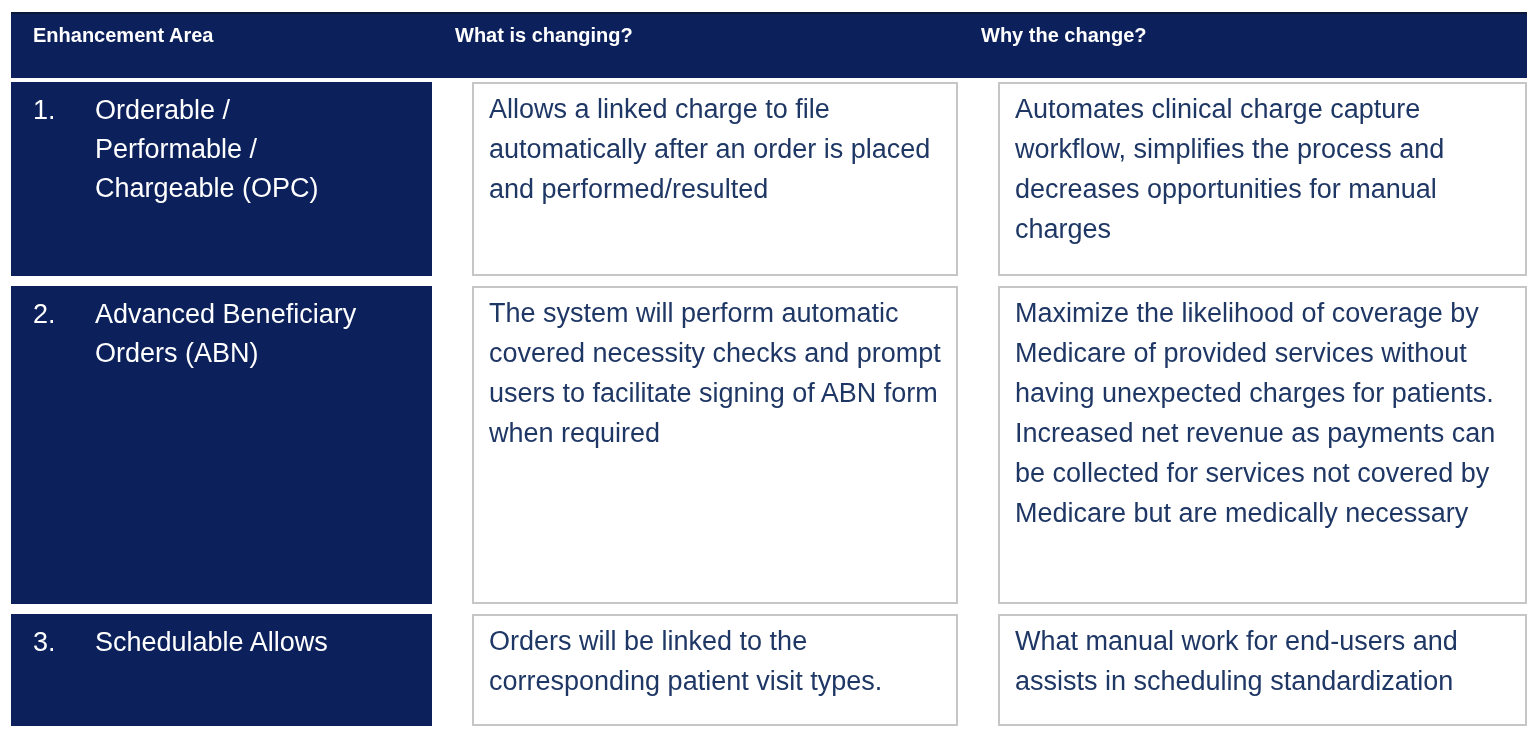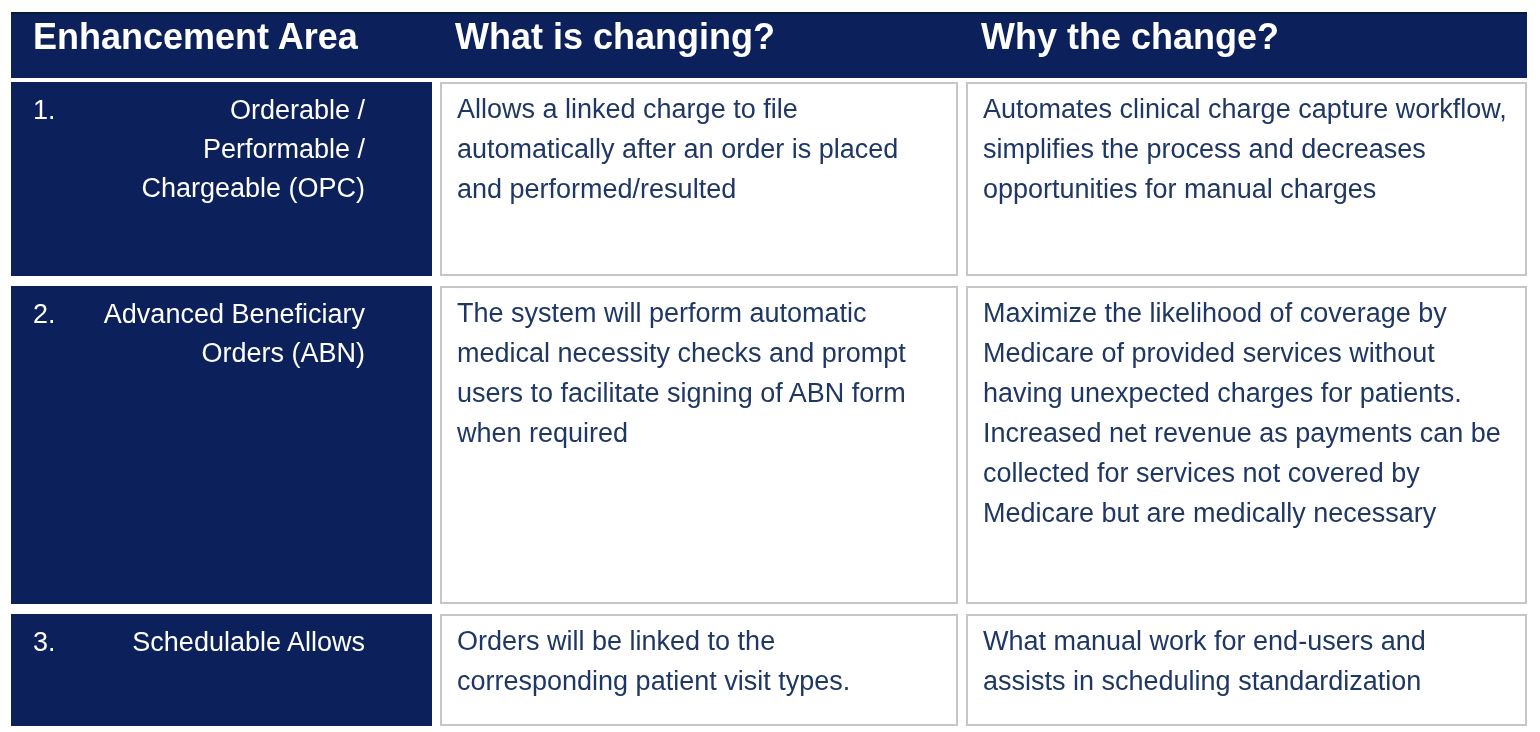--- a/index.html
+++ b/index.html
@@ -22,23 +22,23 @@
     column-gap: 8px;
     height: 66px;
     background: var(--navy);
     border-top: 2px solid var(--navy-dark);
     margin-bottom: 4px;
     box-sizing: border-box;
   }
   .hcell {
     color: #ffffff;
     font-weight: bold;
-    font-size: 36px;
+    font-size: 20px;
     line-height: 1.3;
-    padding-top: 0;
+    padding-top: 8px;
   }
   .hcell.c1 { padding-left: 22px; }
   .hcell.c2, .hcell.c3 { padding-left: 15px; }
   
   .row {
     display: grid;
     grid-template-columns: 421px 518px 561px;
     column-gap: 8px;
     margin-bottom: 10px;
   }
@@ -55,30 +55,30 @@
     font-size: 27px;
     line-height: 1.45;
   }
   .num {
     margin-left: 22px;
     width: 62px;
     flex: 0 0 62px;
   }
   .area {
     width: 270px;
-    text-align: right;
   }
   .body-cell {
     background: #ffffff;
     border: 2px solid #c6c6c6;
     box-sizing: border-box;
     color: var(--ink);
     font-size: 27px;
     line-height: 1.48;
     padding: 6px 14px 6px 15px;
+    margin-left: 32px;
   }
 </style>
 </head>
 <body>
 
 <div class="tbl">
 
   <div class="hdr">
     <div class="hcell c1">Enhancement Area</div>
     <div class="hcell c2">What is changing?</div>
@@ -92,21 +92,21 @@
     </div>
     <div class="body-cell">Allows a linked charge to file automatically after an order is placed and performed/resulted</div>
     <div class="body-cell">Automates clinical charge capture workflow, simplifies the process and decreases opportunities for manual charges</div>
   </div>
 
   <div class="row row-2">
     <div class="label-cell">
       <span class="num">2.</span>
       <span class="area">Advanced Beneficiary Orders (ABN)</span>
     </div>
-    <div class="body-cell">The system will perform automatic medical necessity checks and prompt users to facilitate signing of ABN form when required</div>
+    <div class="body-cell">The system will perform automatic covered necessity checks and prompt users to facilitate signing of ABN form when required</div>
     <div class="body-cell">Maximize the likelihood of coverage by Medicare of provided services without having unexpected charges for patients. Increased net revenue as payments can be collected for services not covered by Medicare but are medically necessary</div>
   </div>
 
   <div class="row row-3">
     <div class="label-cell">
       <span class="num">3.</span>
       <span class="area">Schedulable Allows</span>
     </div>
     <div class="body-cell">Orders will be linked to the corresponding patient visit types.</div>
     <div class="body-cell">What manual work for end-users and assists in scheduling standardization</div>

